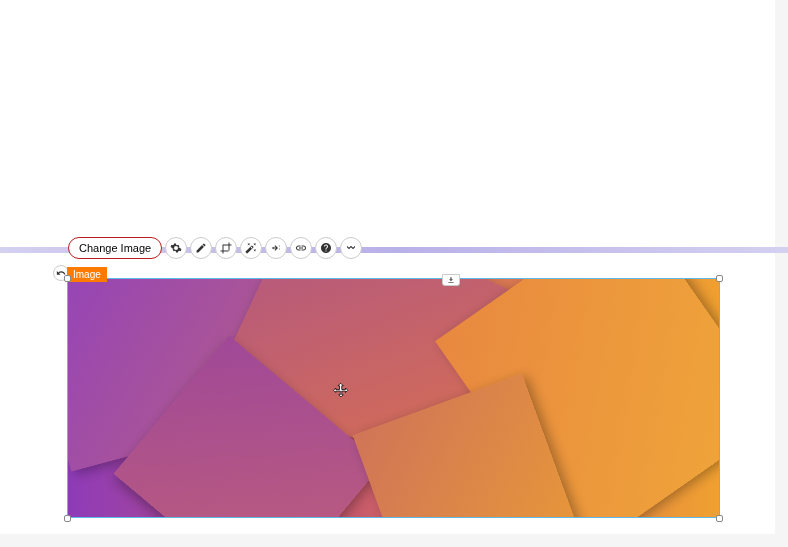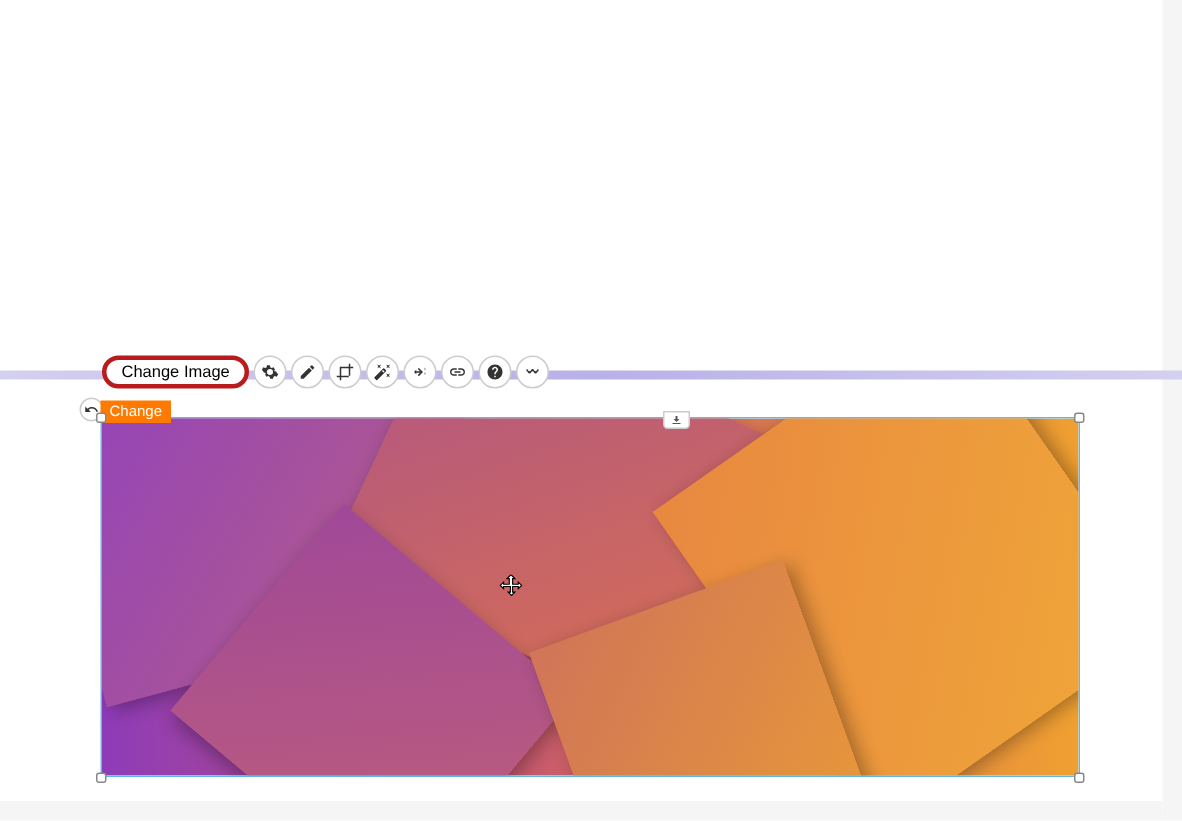--- a/index.html
+++ b/index.html
@@ -1,19 +1,19 @@
 <!DOCTYPE html>
 <html><head>
 <meta charset="utf-8">
 <style>
 * { margin: 0; padding: 0; box-sizing: border-box; }
 body { font-family: Arial, sans-serif; background: #fff; width: 788px; height: 547px; position: relative; overflow: hidden; }
 .separator-line { position: absolute; top: 247px; left: 0; right: 0; height: 6px; background: linear-gradient(to right, #d4d0f0, #b8b0e8, #d4d0f0); }
 .toolbar { position: absolute; top: 237px; left: 68px; display: flex; align-items: center; gap: 3px; z-index: 10; }
-.change-btn { background: #fff; border: 3px solid #b91c1c; border-radius: 14px; padding: 3px 10px; font-size: 11px; cursor: pointer; height: 22px; display: flex; align-items: center; }
+.change-btn { background: #fff; border: 1px solid #b91c1c; border-radius: 14px; padding: 3px 10px; font-size: 11px; cursor: pointer; height: 22px; display: flex; align-items: center; }
 .icon-btn { width: 22px; height: 22px; border-radius: 50%; background: #fff; border: 1px solid #ccc; display: flex; align-items: center; justify-content: center; cursor: pointer; }
 .undo-btn { position: absolute; top: 265px; left: 53px; width: 16px; height: 16px; border-radius: 50%; background: #fff; border: 1px solid #ccc; display: flex; align-items: center; justify-content: center; cursor: pointer; z-index: 10; }
 .image-label { position: absolute; top: 267px; left: 67px; background: #ff7a00; color: #fff; font-size: 10px; padding: 2px 6px; z-index: 10; }
 .image-canvas { position: absolute; top: 278px; left: 67px; width: 653px; height: 240px; border: 1px solid #5eb8e8; overflow: hidden; }
 .grad-img { width: 100%; height: 100%; position: relative; background: linear-gradient(to right, #8e3bb8 0%, #c45570 40%, #f0a030 100%); }
 .shape { position: absolute; box-shadow: 4px 4px 12px rgba(0,0,0,0.3); }
 .s1 { width: 280px; height: 220px; background: linear-gradient(135deg, #9040c0, #b86080); transform: rotate(-15deg); top: -60px; left: -30px; }
 .s2 { width: 260px; height: 200px; background: linear-gradient(135deg, #b05585, #d87050); transform: rotate(25deg); top: -40px; left: 180px; }
 .s3 { width: 240px; height: 260px; background: linear-gradient(135deg, #e88840, #f0a838); transform: rotate(-35deg); top: -30px; left: 420px; }
 .s4 { width: 200px; height: 180px; background: linear-gradient(135deg, #a04898, #c06078); transform: rotate(40deg); top: 100px; left: 80px; }
@@ -80,21 +80,21 @@
       </svg>
   </button>
 </div>
 
 <button class="undo-btn">
   <svg width="10" height="10" viewBox="0 0 24 24">
       <path fill="#333" d="M12.5 8c-2.65 0-5.05.99-6.9 2.6L2 7v9h9l-3.62-3.62c1.39-1.16 3.16-1.88 5.12-1.88 3.54 0 6.55 2.31 7.6 5.5l2.37-.78C21.08 11.03 17.15 8 12.5 8z"></path>
     </svg>
 </button>
 
-<div class="image-label">Change</div>
+<div class="image-label">Image</div>
 
 <div class="image-canvas">
   <div class="grad-img">
     <div class="shape s1"></div>
     <div class="shape s2"></div>
     <div class="shape s3"></div>
     <div class="shape s4"></div>
     <div class="shape s5"></div>
   </div>
 </div>

